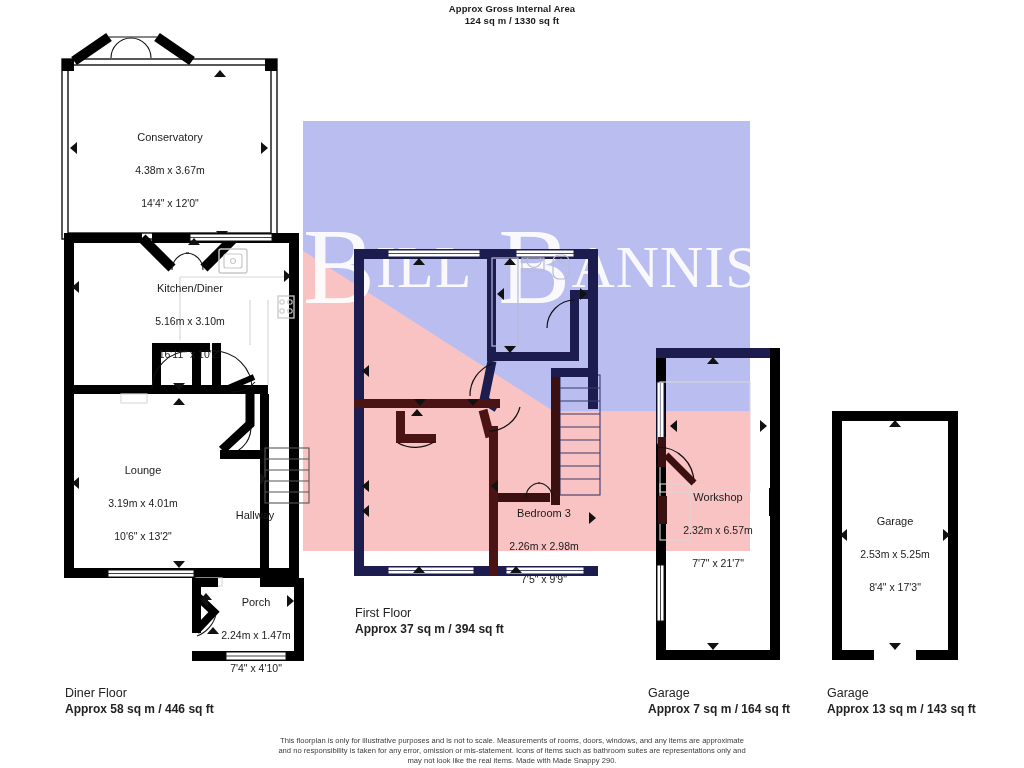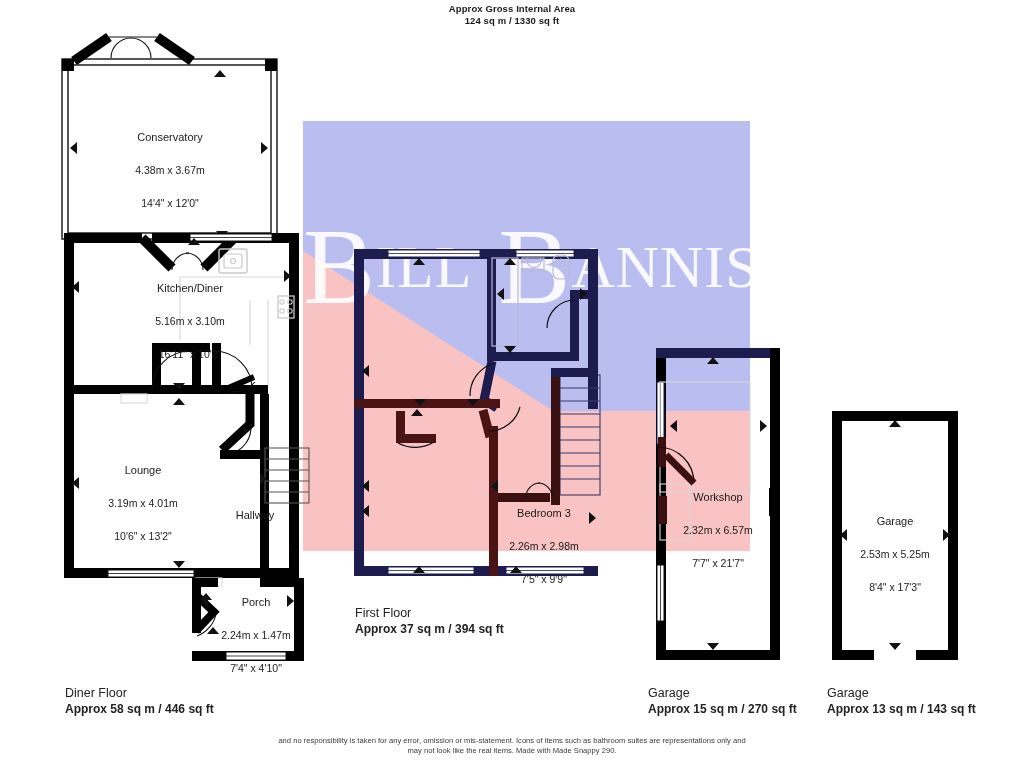--- a/index.html
+++ b/index.html
@@ -383,26 +383,27 @@
     <div class="s">Approx 58 sq m / 446 sq ft</div>
   </div>
 
   <div class="cap" style="left:355px;top:605px;">
     <div class="t">First Floor</div>
     <div class="s">Approx 37 sq m / 394 sq ft</div>
   </div>
 
   <div class="cap" style="left:648px;top:685px;">
     <div class="t">Garage</div>
-    <div class="s">Approx 15 sq m / 270 sq ft</div>
+    <div class="s">Approx 7 sq m / 164 sq ft</div>
   </div>
 
   <div class="cap" style="left:827px;top:685px;">
     <div class="t">Garage</div>
     <div class="s">Approx 13 sq m / 143 sq ft</div>
   </div>
 
   <div id="disclaimer">
+    <div>This floorplan is only for illustrative purposes and is not to scale. Measurements of rooms, doors, windows, and any items are approximate</div>
     <div>and no responsibility is taken for any error, omission or mis-statement. Icons of items such as bathroom suites are representations only and</div>
     <div>may not look like the real items. Made with Made Snappy 290.</div>
   </div>
 
 </div>
 
 </body></html>

